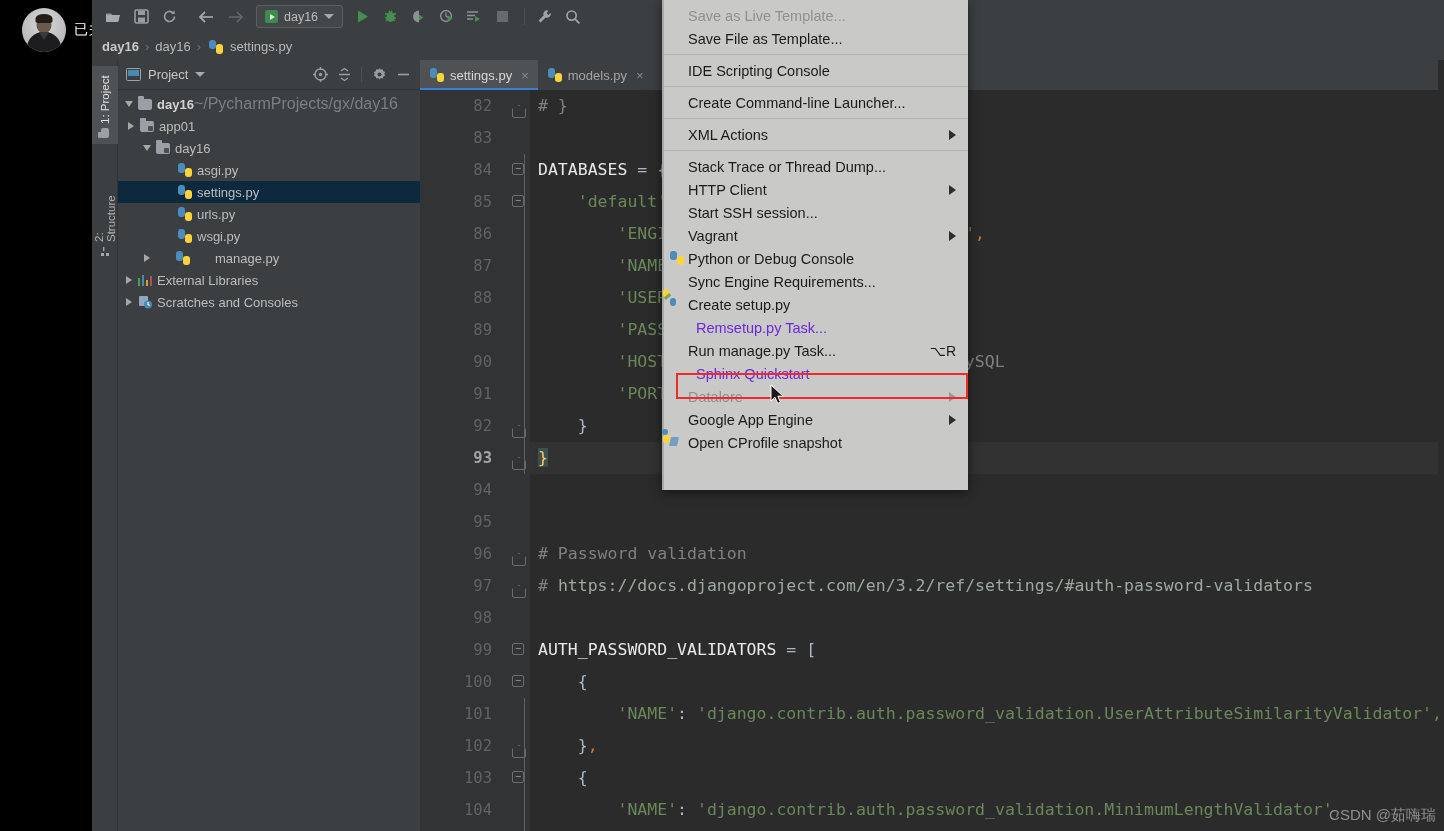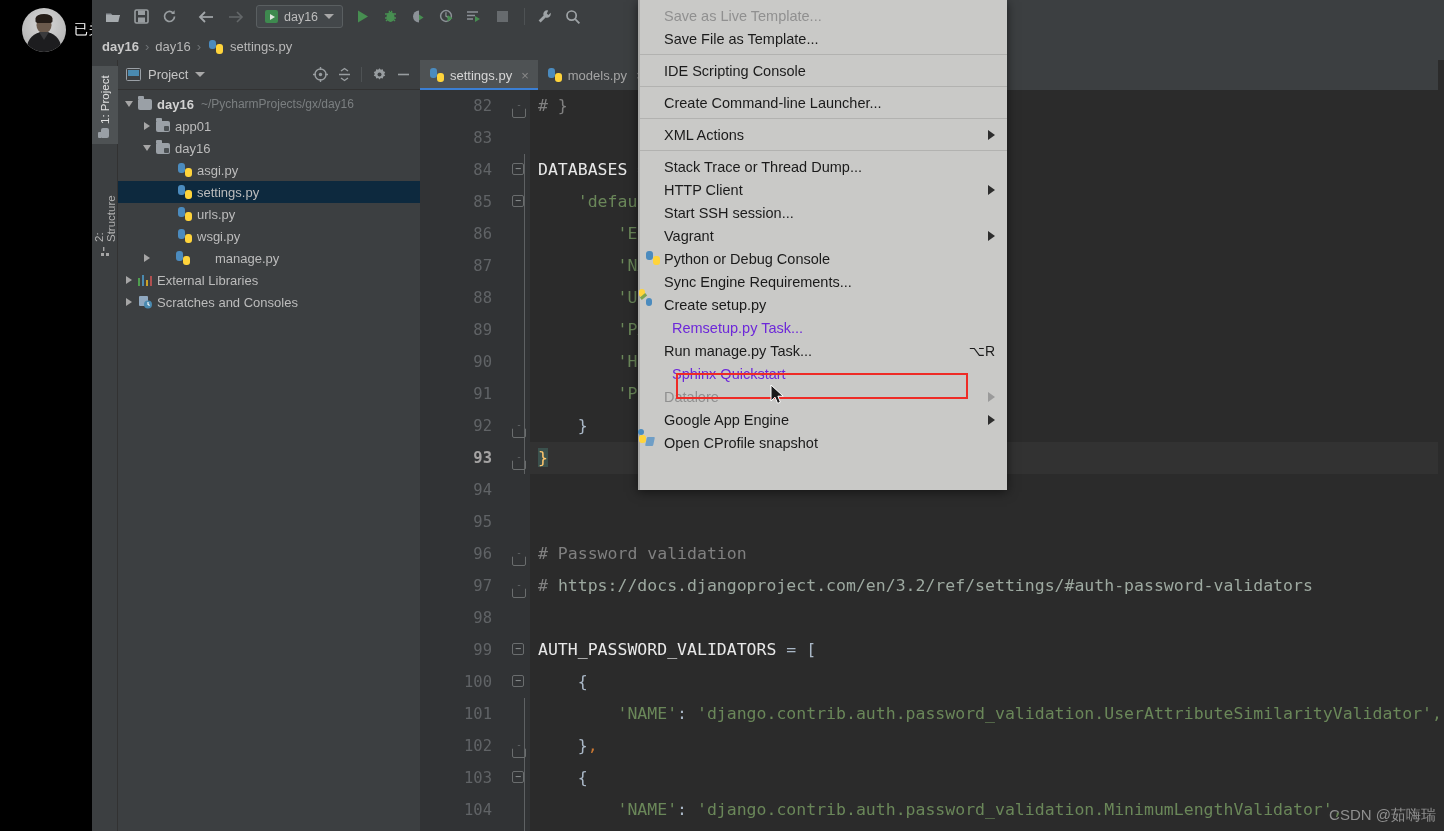--- a/index.html
+++ b/index.html
@@ -127,21 +127,21 @@
     color: #bcbcbc; white-space: nowrap;
   }
   .tree-row.sel { background: #0d293e; }
   .tw {
     width: 14px; display:flex; align-items:center; justify-content:center; flex: none;
   }
   .arrow-r { width:0;height:0;border-top:4.5px solid transparent;border-bottom:4.5px solid transparent;border-left:6px solid #a6a6a6; }
   .arrow-d { width:0;height:0;border-left:4.5px solid transparent;border-right:4.5px solid transparent;border-top:6px solid #a6a6a6; }
   .tree-ico { width: 18px; display:flex; align-items:center; justify-content:center; flex:none; margin-right:3px; }
   .tree-label.bold { font-weight: bold; color: #d2d2d2; }
-  .tree-path { color: #7b7f81; font-size: 12px; margin-left: 7px; }
+  .tree-path { color: #7b7f81; font-size: 16px; margin-left: 0; }
 
   
   .folder {
     width: 14px; height: 11px; background: #9aa0a6; border-radius: 1px 2px 2px 2px;
     position: relative;
   }
   .folder::before {
     content:''; position:absolute; left:0; top:-3px; width:6px; height:3px;
     background:#9aa0a6; border-radius:1px 1px 0 0;
   }
@@ -219,21 +219,21 @@
   .s-str  { color: #6a8759; }
   .s-cmt  { color: #808080; }
   .s-white{ color: #e8e8e8; }
   .s-punc { color: #a9b7c6; }
   .s-comma{ color: #cc7832; }
   .s-url  { color: #9da9a0; }
   .brace-hl { background: #3b514d; color: #ffc66d; }
 
   
   .ctx-menu {
-    position: absolute; left: 638px; top: 0; width: 369px; height: 490px;
+    position: absolute; left: 662px; top: 0; width: 306px; height: 490px;
     background: #c9c9c7; color: #1a1a1a;
     font-family: "Liberation Sans", sans-serif;
     box-shadow: 0 2px 10px rgba(0,0,0,.55);
     border-left: 2px solid #a9a9a7;
     padding-top: 4px;
   }
   .mi {
     position: relative; display: flex; align-items: center;
     height: 23px; padding-left: 24px; padding-right: 14px; font-size: 14.5px;
     color: #1b1b1b; white-space: nowrap;
@@ -470,21 +470,21 @@
           <span class="tw">
               <i class="arrow-d"></i>
             </span>
           <span class="tree-ico">
               <i class="folder"></i>
             </span>
           <span class="tree-label bold">day16</span>
           <span class="tree-path">~/PycharmProjects/gx/day16</span>
         </div>
 
-        <div class="tree-row" style="padding-left:22px;">
+        <div class="tree-row" style="padding-left:6px;">
           <span class="tw">
               <i class="arrow-r"></i>
             </span>
           <span class="tree-ico">
               <i class="folder mod"></i>
             </span>
           <span class="tree-label">app01</span>
         </div>
 
         <div class="tree-row" style="padding-left:22px;">

